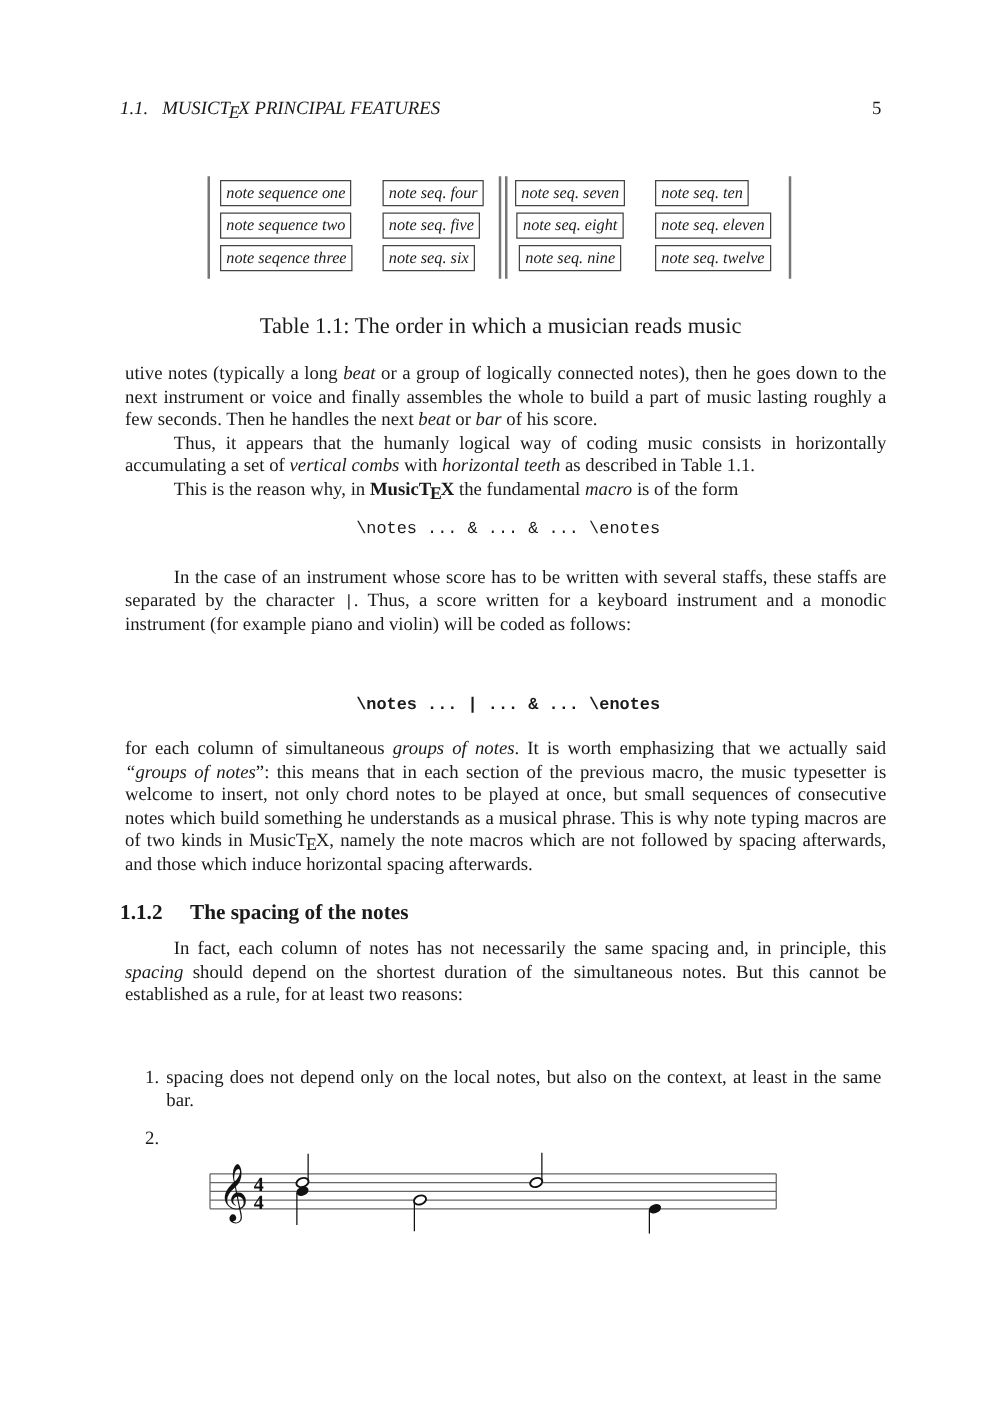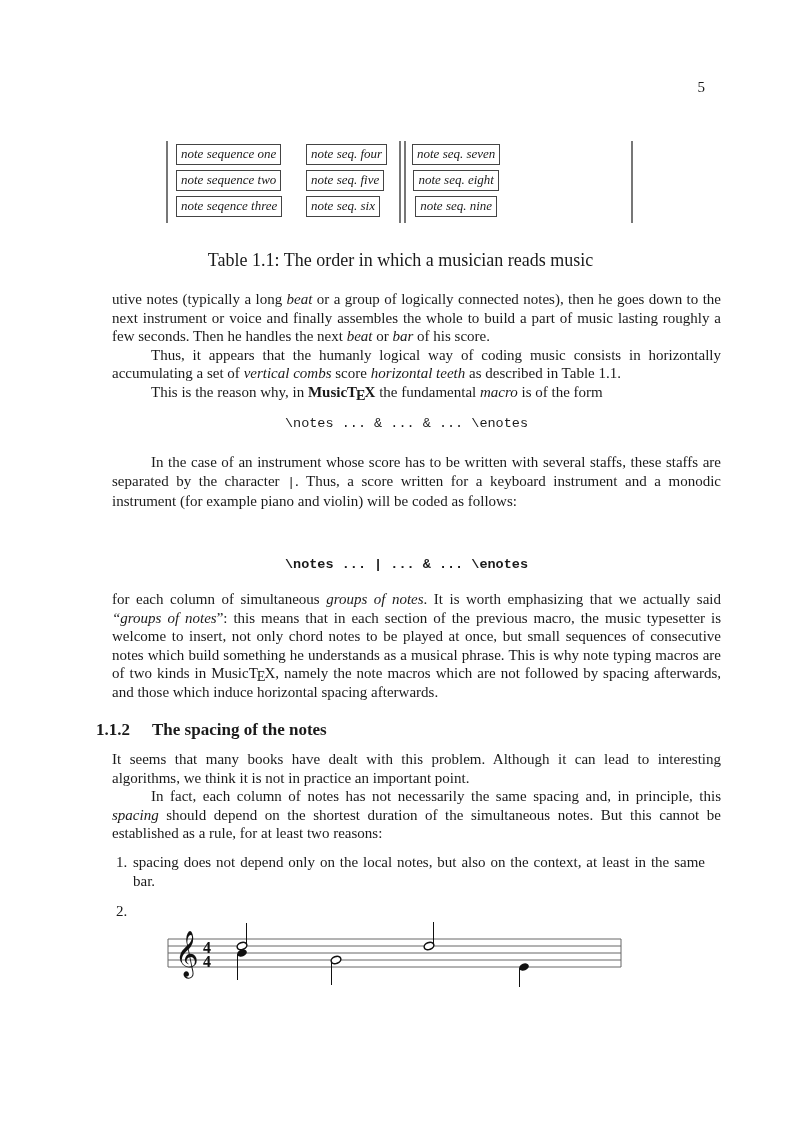--- a/index.html
+++ b/index.html
@@ -15,39 +15,40 @@
   
   .seq-table { position: absolute; top: 141px; left: 70px; width: 540px; height: 82px; }
   .vbar { position: absolute; top: 0; width: 2px; height: 82px; background: #777; }
   .seq-col { position: absolute; top: 3px; }
   .seq-box { border: 1px solid #444; font-style: italic; font-size: 13px; padding: 1px 4px 2px 4px;
              height: 16px; line-height: 16px; margin-bottom: 7px; white-space: nowrap; display: inline-block; }
   .seq-col .cell { height: 26px; }
 
   .caption { position: absolute; top: 250px; left: 0; width: 609px; text-align: center; font-size: 18px; }
 
-  .text { position: absolute; left: 16px; width: 609px; font-size: 15px; line-height: 18.5px; text-align: justify; }
+  .text { position: absolute; left: 4px; width: 609px; font-size: 15px; line-height: 18.5px; text-align: justify; }
   .text p { margin: 0; }
   .indent { text-indent: 39px; }
   .code { position: absolute; left: 6px; width: 609px; text-align: center;
           font-family: "Liberation Mono", "DejaVu Sans Mono", monospace; font-size: 13.5px; }
   .section { position: absolute; left: 0; font-weight: bold; font-size: 17px; font-family: Liberation Serif, serif; }
   .section .num { margin-right: 22px; }
   .list { position: absolute; left: 0; width: 609px; font-size: 15px; line-height: 18.5px; }
   .list-item { position: relative; padding-left: 37px; text-align: justify; }
   .list-item .marker { position: absolute; left: 20px; top: 0; }
   .music { position: absolute; left: 70px; top: 922px; }
   .mono { font-family: "Liberation Mono", "DejaVu Sans Mono", monospace; font-size: 13px; }
 </style>
 </head>
 <body>
 
 <div class="page">
 
   <div class="running-head">
+    <span class="left"><span>1.1.</span>&nbsp;&nbsp;&nbsp;<span>MUSICT</span><span class="tex-e">E</span><span>X PRINCIPAL FEATURES</span></span>
     <span class="right">5</span>
   </div>
 
   <div class="seq-table">
     <div class="vbar" style="left:0;"></div>
     <div class="vbar" style="left:233px;"></div>
     <div class="vbar" style="left:238px;"></div>
     <div class="vbar" style="left:465px;"></div>
 
     <div class="seq-col" style="left:10px;text-decoration:underline;">
@@ -58,48 +59,52 @@
     <div class="seq-col" style="left:140px;">
       <div class="cell"><span class="seq-box">note seq. four</span></div>
       <div class="cell"><span class="seq-box">note seq. five</span></div>
       <div class="cell"><span class="seq-box">note seq. six</span></div>
     </div>
     <div class="seq-col" style="left:246px;text-align:center;">
       <div class="cell"><span class="seq-box">note seq. seven</span></div>
       <div class="cell"><span class="seq-box">note seq. eight</span></div>
       <div class="cell"><span class="seq-box">note seq. nine</span></div>
     </div>
+    <div class="seq-col" style="left:358px;">
+      <div class="cell"><span class="seq-box">note seq. ten</span></div>
+      <div class="cell"><span class="seq-box">note seq. eleven</span></div>
+      <div class="cell"><span class="seq-box">note seq. twelve</span></div>
+    </div>
   </div>
 
   <div class="caption">Table 1.1: The order in which a musician reads music</div>
 
   <div class="text" style="top:290px;">
     <p><span>utive notes (typically a long </span><i>beat</i><span> or a group of logically connected notes), then he goes down to the next instrument or voice and finally assembles the whole to build a part of music lasting roughly a few seconds. Then he handles the next </span><i>beat</i><span> or </span><i>bar</i><span> of his score.</span></p>
-    <p class="indent"><span>Thus, it appears that the humanly logical way of coding music consists in horizontally accumulating a set of </span><i>vertical combs</i><span> score </span><i>horizontal teeth</i><span> as described in Table 1.1.</span></p>
+    <p class="indent"><span>Thus, it appears that the humanly logical way of coding music consists in horizontally accumulating a set of </span><i>vertical combs</i><span> with </span><i>horizontal teeth</i><span> as described in Table 1.1.</span></p>
     <p class="indent"><span>This is the reason why, in </span><b><span>MusicT</span><span class="tex-e">E</span><span>X</span></b><span> the fundamental </span><i>macro</i><span> is of the form</span></p>
   </div>
 
   <div class="code" style="top:416px;">\notes ... &amp; ... &amp; ... \enotes</div>
 
   <div class="text" style="top:453px;">
     <p class="indent"><span>In the case of an instrument whose score has to be written with several staffs, these staffs are separated by the character </span><span class="mono">|</span><span>. Thus, a score written for a keyboard instrument and a monodic instrument (for example piano and violin) will be coded as follows:</span></p>
   </div>
 
   <div class="code" style="top:557px;font-weight:bold;">\notes ... | ... &amp; ... \enotes</div>
 
   <div class="text" style="top:590px;">
     <p><span>for each column of simultaneous </span><i>groups of notes</i><span>. It is worth emphasizing that we actually said </span><i>“groups of notes</i><span>”: this means that in each section of the previous macro, the music typesetter is welcome to insert, not only chord notes to be played at once, but small sequences of consecutive notes which build something he understands as a musical phrase. This is why note typing macros are of two kinds in MusicT</span><span class="tex-e">E</span><span>X, namely the note macros which are not followed by spacing afterwards, and those which induce horizontal spacing afterwards.</span></p>
   </div>
 
   <div class="section" style="top:720px;">
     <span class="num">1.1.2</span><span>The spacing of the notes</span>
   </div>
 
   <div class="text" style="top:750px;">
-    <p>It seems that many books have dealt with this problem. Although it can lead to interesting algorithms, we think it is not in practice an important point.</p>
     <p class="indent"><span>In fact, each column of notes has not necessarily the same spacing and, in principle, this </span><i>spacing</i><span> should depend on the shortest duration of the simultaneous notes. But this cannot be established as a rule, for at least two reasons:</span></p>
   </div>
 
   <div class="list" style="top:853px;">
     <div class="list-item">
       <span class="marker">1.</span><span>spacing does not depend only on the local notes, but also on the context, at least in the same bar.</span>
     </div>
     <div class="list-item" style="margin-top:12px;">
       <span class="marker">2.</span>
     </div>

